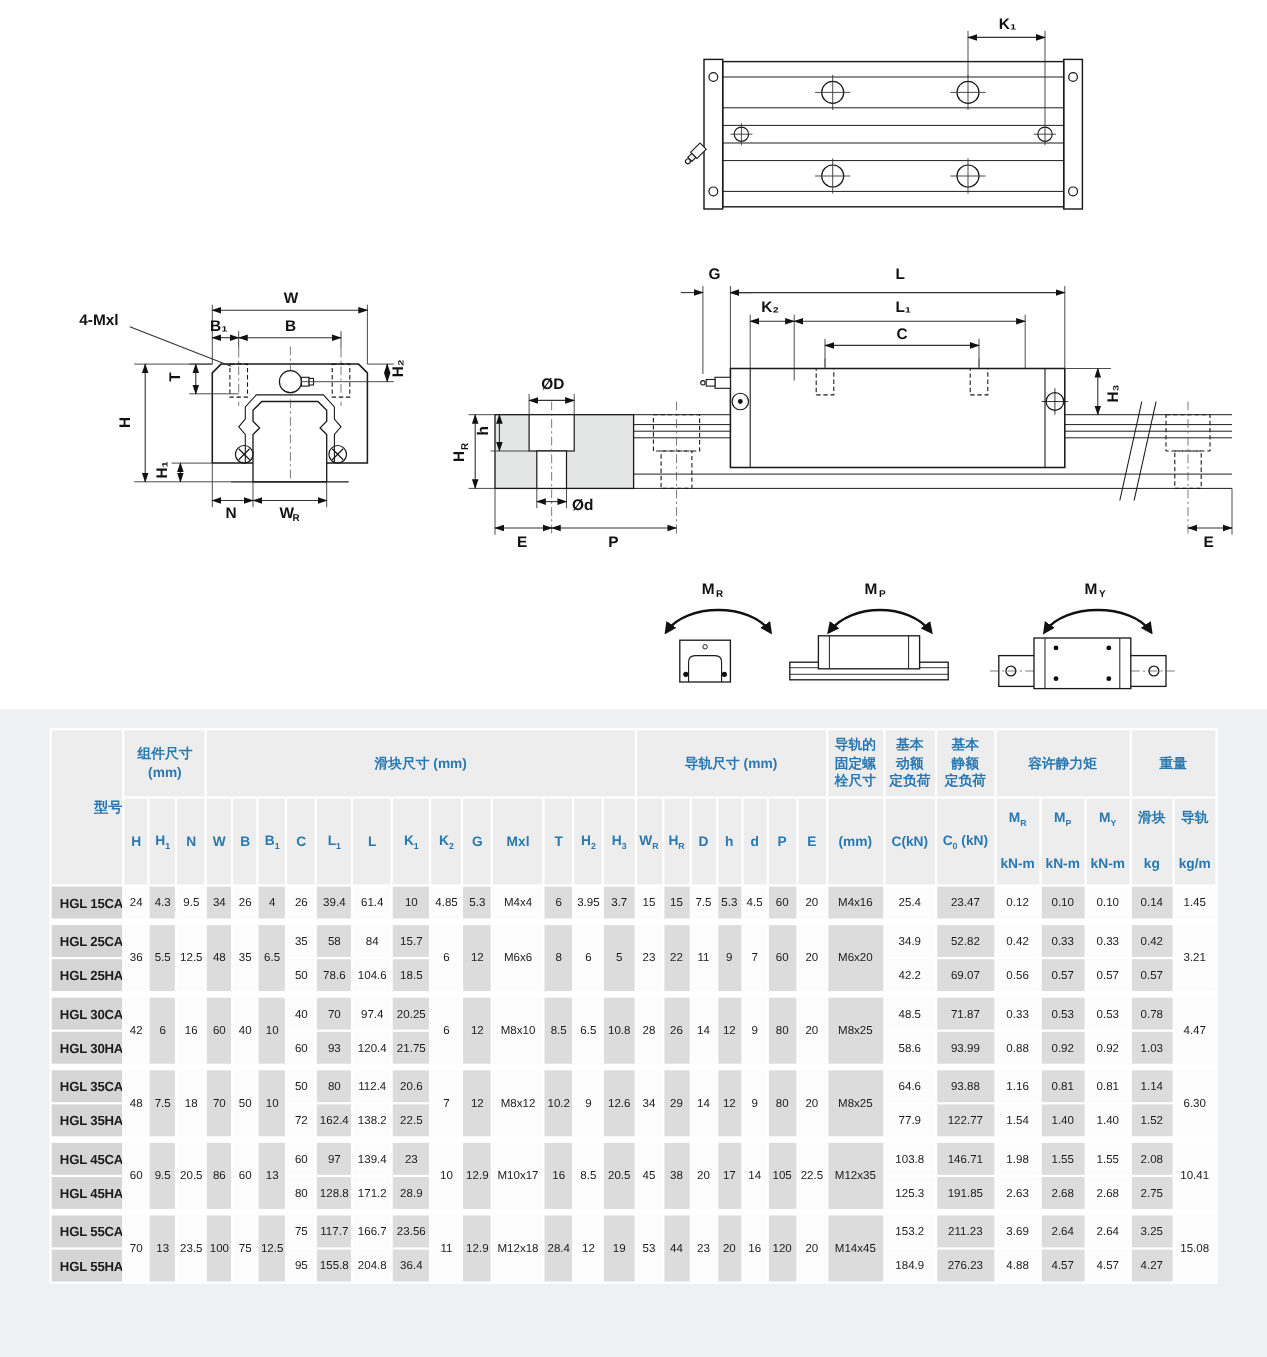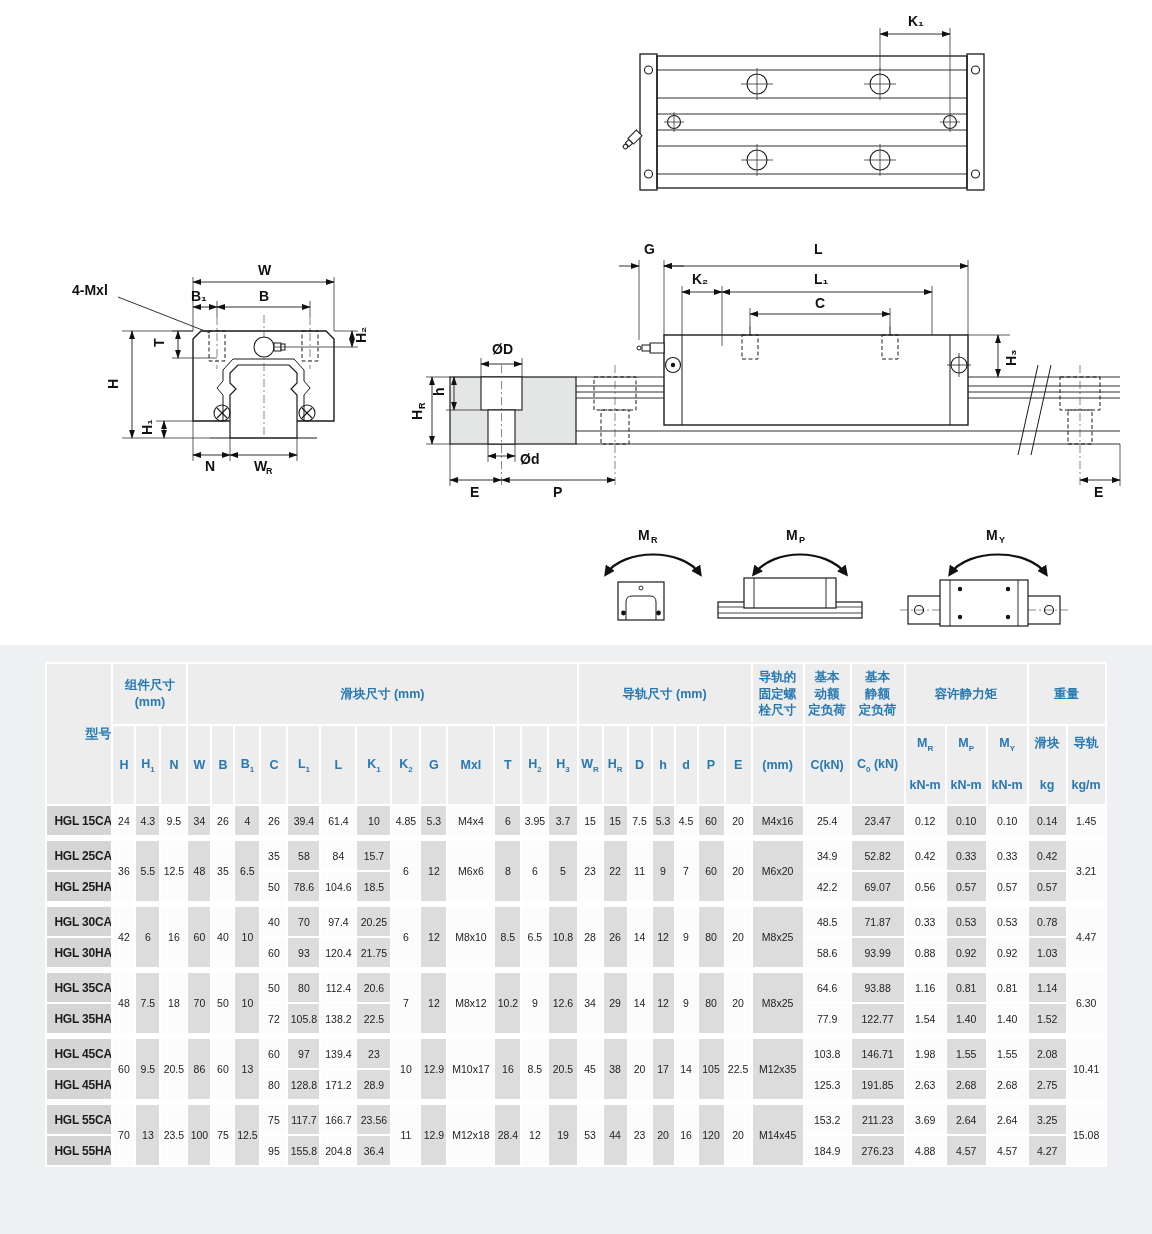--- a/index.html
+++ b/index.html
@@ -615,21 +615,21 @@
           <td class="sh">93.88</td>
       <td>1.16</td>
           <td class="sh">0.81</td>
       <td>0.81</td>
           <td class="sh">1.14</td>
       <td rowspan="2">6.30</td>
     </tr>
     <tr>
       <td class="model">HGL 35HA</td>
       <td>72</td>
-          <td class="sh">105.8</td>
+          <td class="sh">162.4</td>
       <td>138.2</td>
           <td class="sh">22.5</td>
       <td>77.9</td>
           <td class="sh">122.77</td>
       <td>1.54</td>
           <td class="sh">1.40</td>
       <td>1.40</td>
           <td class="sh">1.52</td>
     </tr>
     <tr class="gap">

